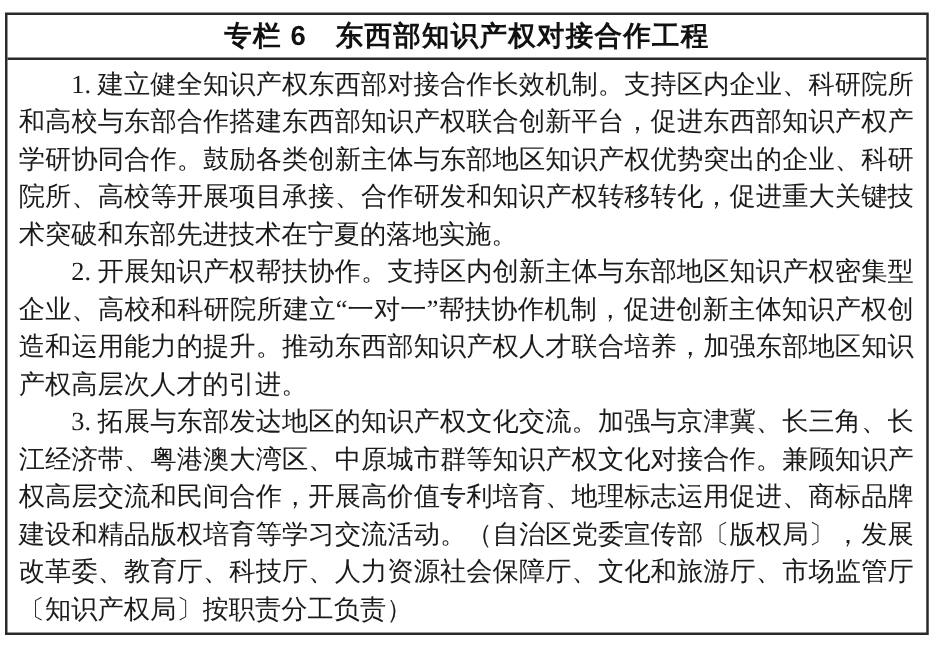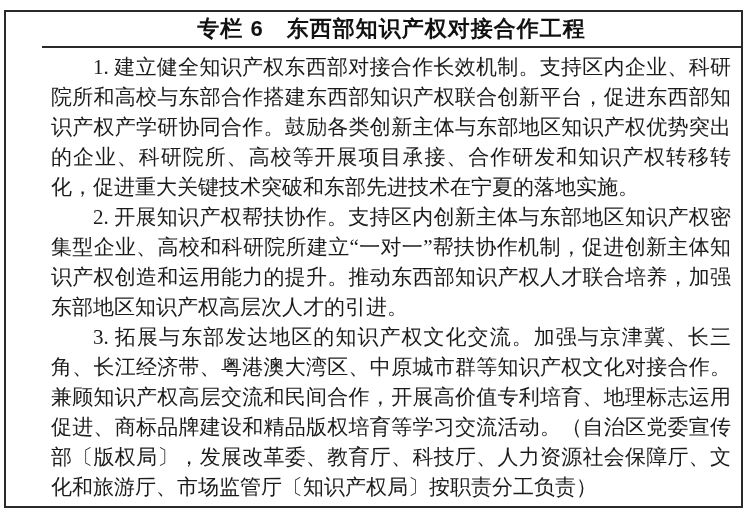--- a/index.html
+++ b/index.html
@@ -17,21 +17,20 @@
   }
   .column-box {
     position: absolute;
     left: 4px;
     top: 10px;
     width: 739px;
     height: 498px;
     border: 2px solid #2a2a2a;
     box-sizing: border-box;
     background: #ffffff;
-    padding-left: 36px;
   }
   .column-header {
     height: 34px;
     border-bottom: 2px solid #2a2a2a;
     display: flex;
     align-items: center;
     justify-content: center;
   }
   .column-title {
     font-family: "Liberation Sans", sans-serif;

